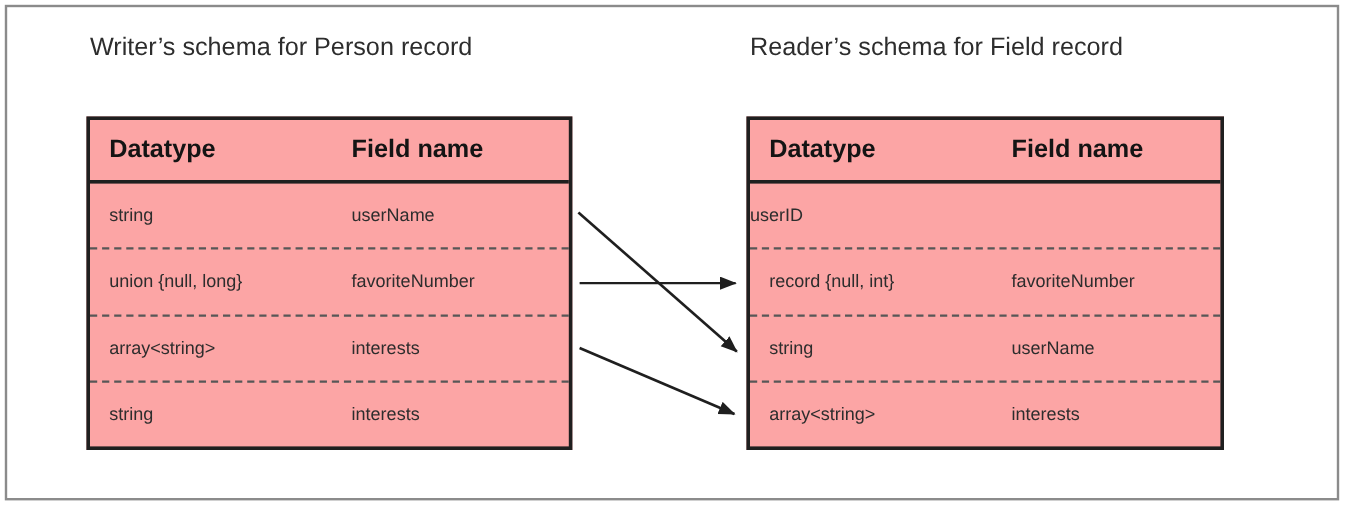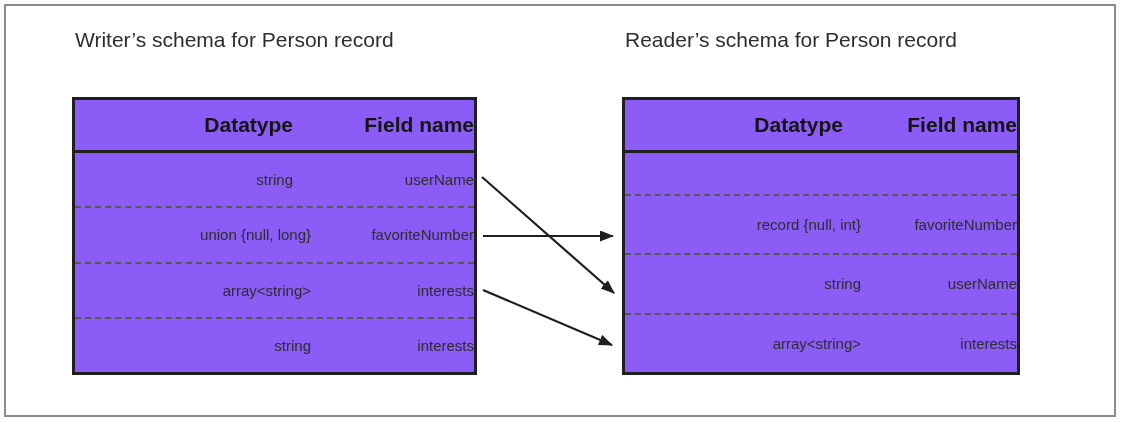--- a/index.html
+++ b/index.html
@@ -6,21 +6,20 @@
     margin: 0; padding: 0;
     width: 1122px; height: 426px;
     background: #ffffff;
     font-family: "Liberation Sans", sans-serif;
     overflow: hidden;
   }
   .canvas {
     position: absolute; left: 0; top: 0;
     width: 1122px; height: 426px;
     background: #ffffff;
-    text-align: right;
   }
   .frame {
     position: absolute; left: 4px; top: 4px;
     width: 1112px; height: 413px;
     border: 2px solid #8b8b8b;
     box-sizing: border-box;
     background: #ffffff;
   }
   .schema-title {
     position: absolute;
@@ -32,21 +31,21 @@
   }
   #writer-title { left: 75px; }
   #reader-title { left: 625px; }
 
   .schema-table {
     position: absolute;
     top: 97px;
     height: 278px;
     border: 3px solid #1f1f1f;
     box-sizing: border-box;
-    background: #8b5cf6;
+    background: #fca5a5;
     display: flex;
     flex-direction: column;
   }
   #writer-table { left: 72px;  width: 405px; }
   #reader-table { left: 622px; width: 398px; }
 
   .table-header {
     height: 50px;
     flex: 0 0 50px;
     border-bottom: 3px solid #1f1f1f;
@@ -58,21 +57,20 @@
   }
   .table-row {
     flex: 1 1 auto;
     display: flex;
     align-items: center;
     font-size: 15px;
     color: #2d2d2d;
   }
   .table-row + .table-row {
     border-top: 2px dashed #575757;
-    padding-left: 18px;
   }
   .col-datatype {
     width: 218px;
     padding-left: 16px;
     box-sizing: border-box;
     white-space: nowrap;
   }
   .col-field {
     flex: 1;
     white-space: nowrap;
@@ -84,21 +82,21 @@
   }
 </style>
 </head>
 <body>
 
 <div class="canvas">
   <div class="frame"></div>
 
   <div class="schema-title" id="writer-title">Writer’s schema for Person record</div>
 
-  <div class="schema-title" id="reader-title">Reader’s schema for Person record</div>
+  <div class="schema-title" id="reader-title">Reader’s schema for Field record</div>
 
   <div class="schema-table" id="writer-table">
     <div class="table-header">
       <div class="col-datatype">Datatype</div>
       <div class="col-field">Field name</div>
     </div>
     <div class="table-row">
       <div class="col-datatype">string</div>
       <div class="col-field">userName</div>
     </div>
@@ -115,20 +113,21 @@
       <div class="col-field">interests</div>
     </div>
   </div>
 
   <div class="schema-table" id="reader-table">
     <div class="table-header">
       <div class="col-datatype">Datatype</div>
       <div class="col-field">Field name</div>
     </div>
     <div class="table-row">
+      <div class="col-field">userID</div>
     </div>
     <div class="table-row">
       <div class="col-datatype">record {null, int}</div>
       <div class="col-field">favoriteNumber</div>
     </div>
     <div class="table-row">
       <div class="col-datatype">string</div>
       <div class="col-field">userName</div>
     </div>
     <div class="table-row">

